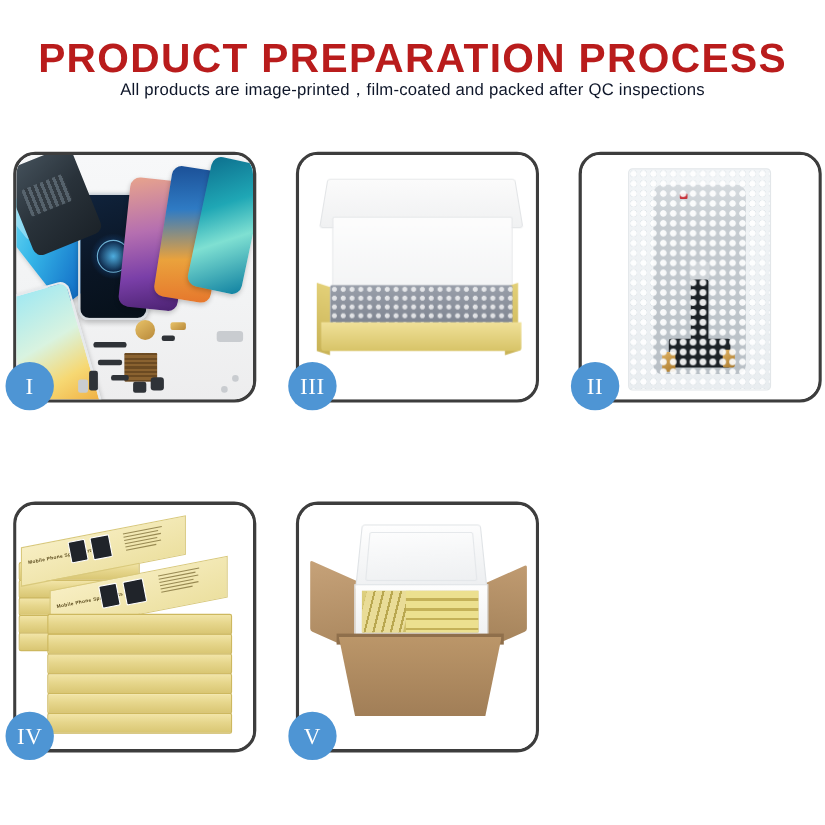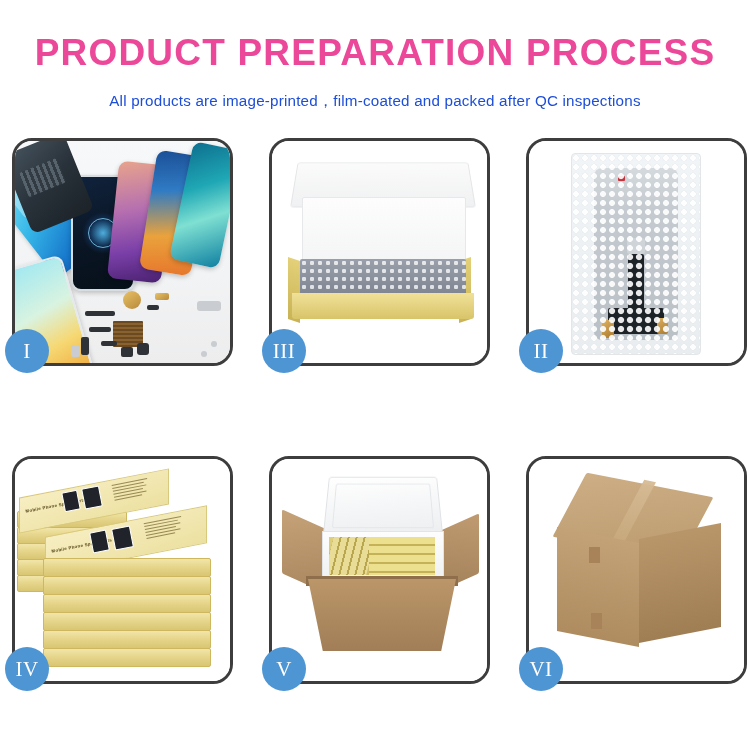--- a/index.html
+++ b/index.html
@@ -11,29 +11,29 @@
     position:relative;
   }
   .page{width:750px;height:750px;position:relative;}
 
   
   .header{text-align:center;padding-top:34px;}
   .title{
     font-size:37px;
     font-weight:700;
     letter-spacing:1.2px;
-    color:#ec4899;
+    color:#b91c1c;
     line-height:1;
     white-space:nowrap;
   }
   .subtitle{
-    margin-top:20px;
+    margin-top:0;
     font-size:15.2px;
     font-weight:400;
-    color:#1d4ed8;
+    color:#0f172a;
     letter-spacing:.2px;
     white-space:nowrap;
   }
 
   
   .grid{
     position:absolute;
     left:12px;top:138px;
     width:726px;
     display:grid;
@@ -453,26 +453,15 @@
         <div class="flap-r"></div>
         <div class="foamlid"></div>
         <div class="foambox"></div>
         <div class="goldrow"></div>
         <div class="carton-rim"></div>
         <div class="carton-body"></div>
       </div>
       <div class="badge">V</div>
     </div>
 
-    <div class="panel">
-      <div class="panel-inner p6">
-        <div class="c-top"></div>
-        <div class="c-tape"></div>
-        <div class="c-front"></div>
-        <div class="c-side"></div>
-        <div class="c-seam"></div>
-        <div class="c-seam2"></div>
-      </div>
-      <div class="badge">VI</div>
-    </div>
 
   </div>
 </div>
 
 </body></html>

